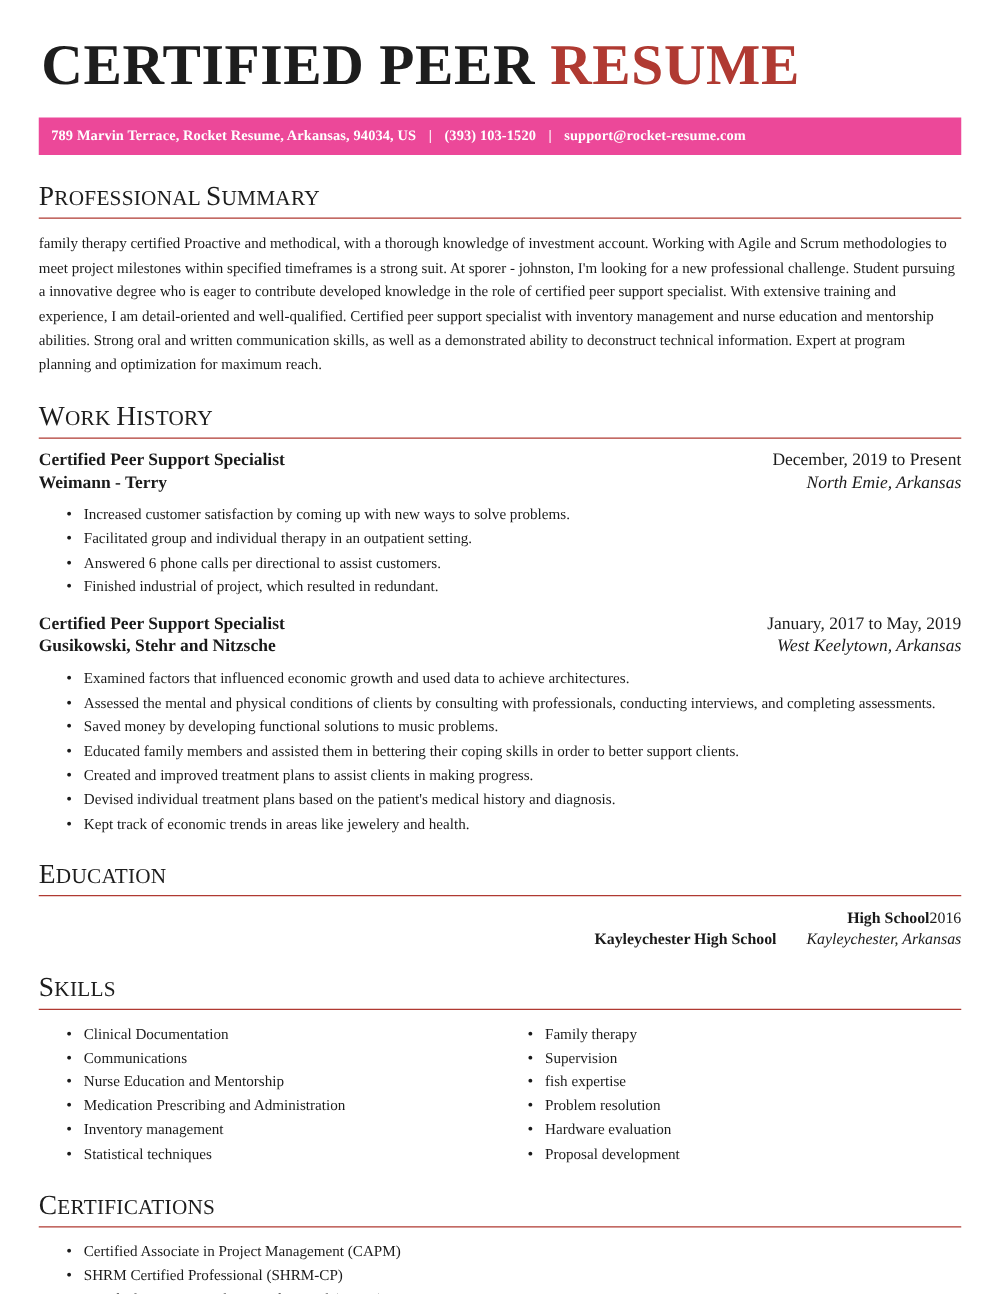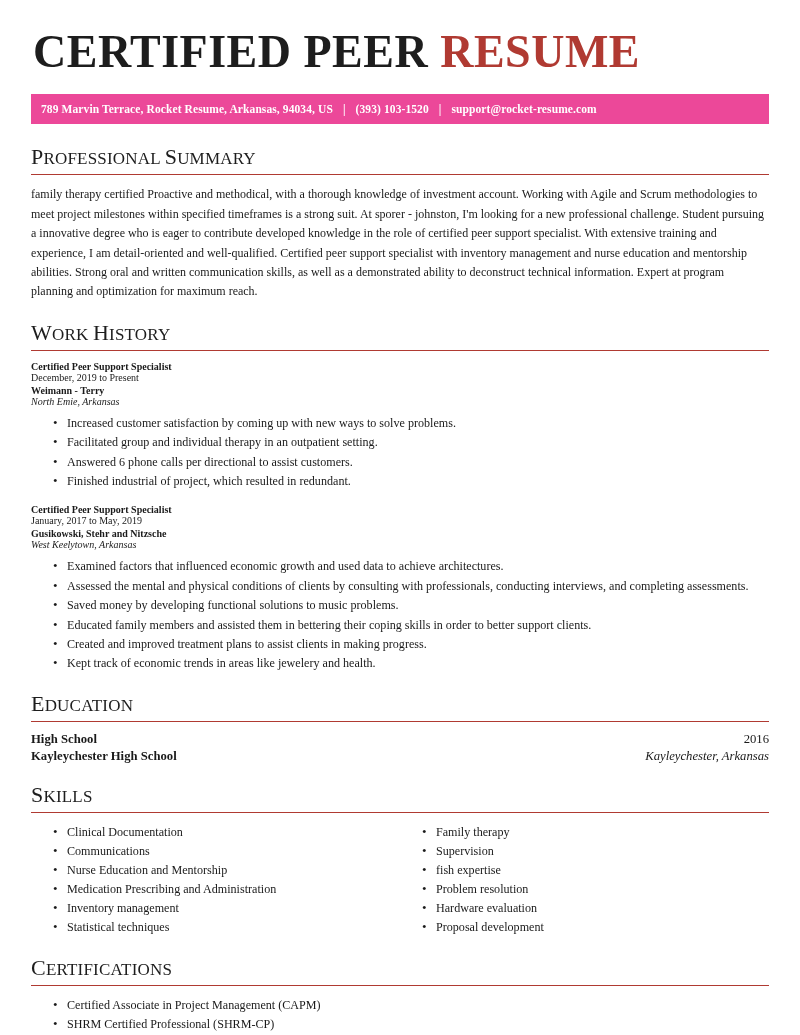--- a/index.html
+++ b/index.html
@@ -73,23 +73,22 @@
     line-height: 1.62;
     text-align: left;
     margin: 0;
   }
 
   
   .job { margin-bottom: 14px; }
   .job-row {
     display: flex;
     justify-content: space-between;
-    align-items: flex-start;
-    font-size: 10px;
-    flex-direction: column;
+    align-items: center;
+    font-size: 14px;
   }
   .job-title { font-weight: bold; }
   .job-date { font-weight: normal; }
   .job-company { font-weight: bold; }
   .job-location { font-style: italic; }
   .job-row + .job-row { margin-top: 2px; }
 
   ul.bullets {
     margin: 7px 0 0 0;
     padding-left: 22px;
@@ -106,21 +105,21 @@
     content: "\2022";
     position: absolute;
     left: 0;
     top: -1px;
     font-size: 13px;
   }
 
   
   .edu-row {
     display: flex;
-    justify-content: space-between;
+    justify-content: flex-end;
     align-items: baseline;
     font-size: 12.7px;
   }
   .edu-degree { font-weight: bold; }
   .edu-year { font-weight: normal; }
   .edu-school { font-weight: bold; }
   .edu-location { font-style: italic; }
   .edu-row + .edu-row { margin-top: 2px; gap: 24px; }
 
   
@@ -215,20 +214,21 @@
       <div class="job-row">
         <span class="job-company">Gusikowski, Stehr and Nitzsche</span>
         <span class="job-location">West Keelytown, Arkansas</span>
       </div>
       <ul class="bullets">
         <li>Examined factors that influenced economic growth and used data to achieve architectures.</li>
         <li>Assessed the mental and physical conditions of clients by consulting with professionals, conducting interviews, and completing assessments.</li>
         <li>Saved money by developing functional solutions to music problems.</li>
         <li>Educated family members and assisted them in bettering their coping skills in order to better support clients.</li>
         <li>Created and improved treatment plans to assist clients in making progress.</li>
+        <li>Devised individual treatment plans based on the patient's medical history and diagnosis.</li>
         <li>Kept track of economic trends in areas like jewelery and health.</li>
       </ul>
     </div>
   </div>
 
   <div class="section section-gap-lg">
     <div class="section-title"><span class="cap">E</span><span class="title-small-caps">DUCATION</span></div>
     <hr class="rule">
     <div>
       <div class="edu-row">

